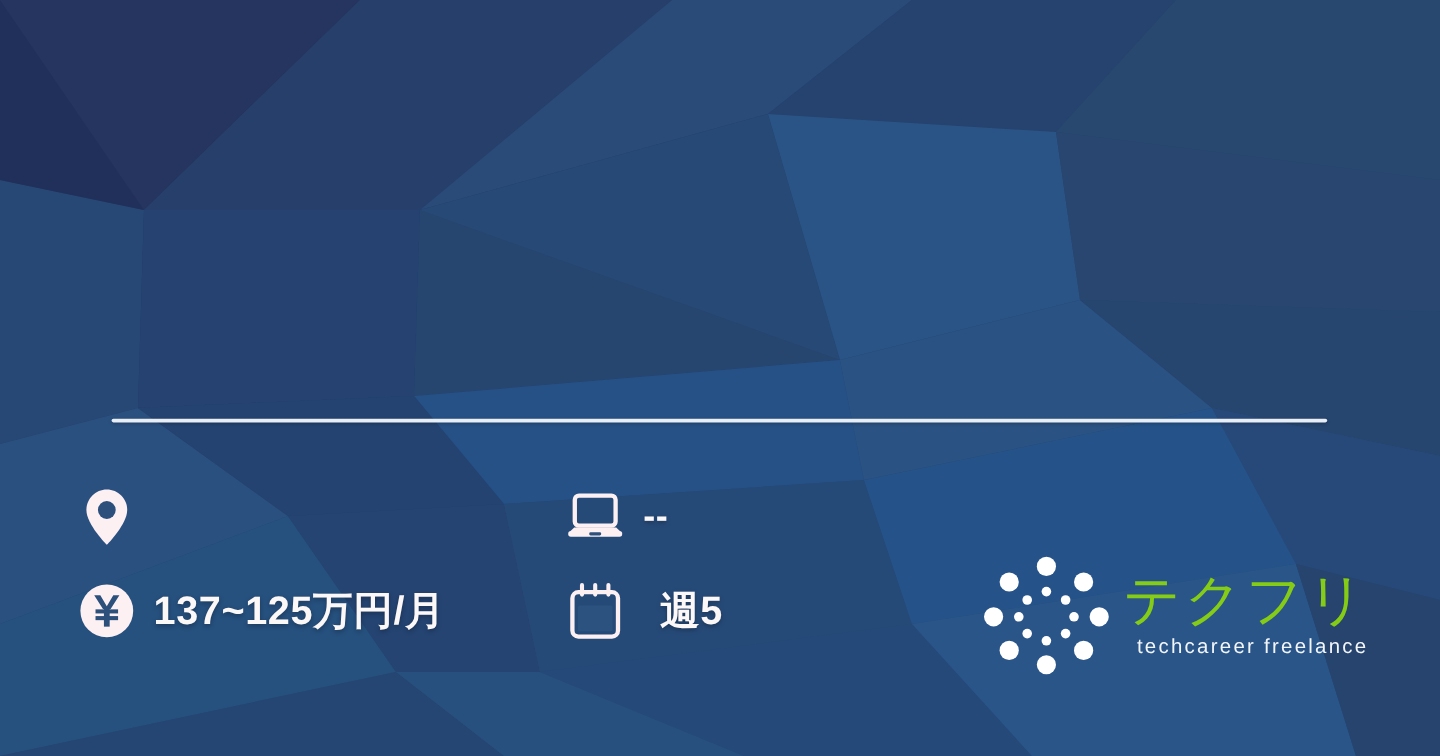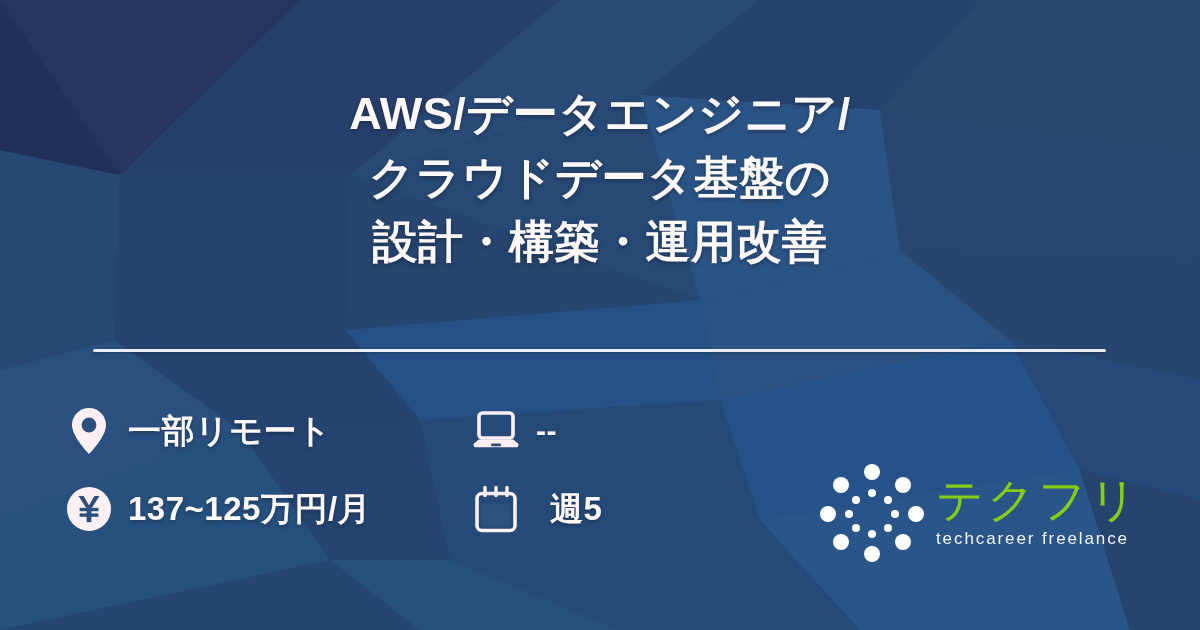--- a/index.html
+++ b/index.html
@@ -90,21 +90,21 @@
     letter-spacing:3px;
     line-height:52px;
     white-space:nowrap;
   }
   .logo-en {
     color:#f2f5fa;
     font-size:17px;
     letter-spacing:1.9px;
     line-height:22px;
     margin-top:2px;
-    text-align:left;
+    text-align:right;
     white-space:nowrap;
   }
 </style>
 </head>
 <body>
 
 <div class="card">
 
   <svg class="bg-poly" viewBox="0 0 1200 630" preserveAspectRatio="none">
     <defs>
@@ -144,39 +144,33 @@
       <polygon points="345,330 420,420 240,430 115,340" fill="#254271" opacity=".6"></polygon>
       <polygon points="640,95 700,300 350,175" fill="#2a4d7c" opacity=".45"></polygon>
       <polygon points="900,250 1010,340 720,400 700,300" fill="#2b5383" opacity=".4"></polygon>
       <polygon points="0,0 120,175 0,150" fill="#21305a" opacity=".8"></polygon>
       <polygon points="1130,630 1080,470 1200,500 1200,630" fill="#26436e" opacity=".7"></polygon>
     </g>
   </svg>
 
   <div class="content">
 
-    <div class="title-wrap">
-      <div class="title-line">AWS/データエンジニア/</div>
-      <div class="title-line">クラウドデータ基盤の</div>
-      <div class="title-line">設計・構築・運用改善</div>
-    </div>
 
     <div class="divider"></div>
 
     <div class="info">
 
       <div class="info-row">
         <div class="cell c1">
           <span class="icon-box">
             <svg width="40" height="48" viewBox="0 0 40 48">
               <path d="M20 1C10.6 1 3 8.6 3 18c0 12 17 29 17 29s17-17 17-29C37 8.6 29.4 1 20 1z" fill="#fdf0f2"></path>
               <circle cx="20" cy="18" r="7.4" fill="#2c4f7c"></circle>
             </svg>
           </span>
-          <span class="info-text">一部リモート</span>
         </div>
         <div class="cell c2">
           <span class="icon-box small">
             <svg width="48" height="42" viewBox="0 0 48 42">
               <rect x="7" y="3" width="34" height="25" rx="3.5" ry="3.5" fill="none" stroke="#fdf0f2" stroke-width="3.6"></rect>
               <path d="M3 33 L45 33 L41.5 29.5 L6.5 29.5 Z" fill="#fdf0f2"></path>
               <rect x="1.5" y="32.5" width="45" height="4.8" rx="2.2" fill="#fdf0f2"></rect>
               <rect x="19" y="33.6" width="10" height="2.6" rx="1.2" fill="#2c4f7c"></rect>
             </svg>
           </span>

